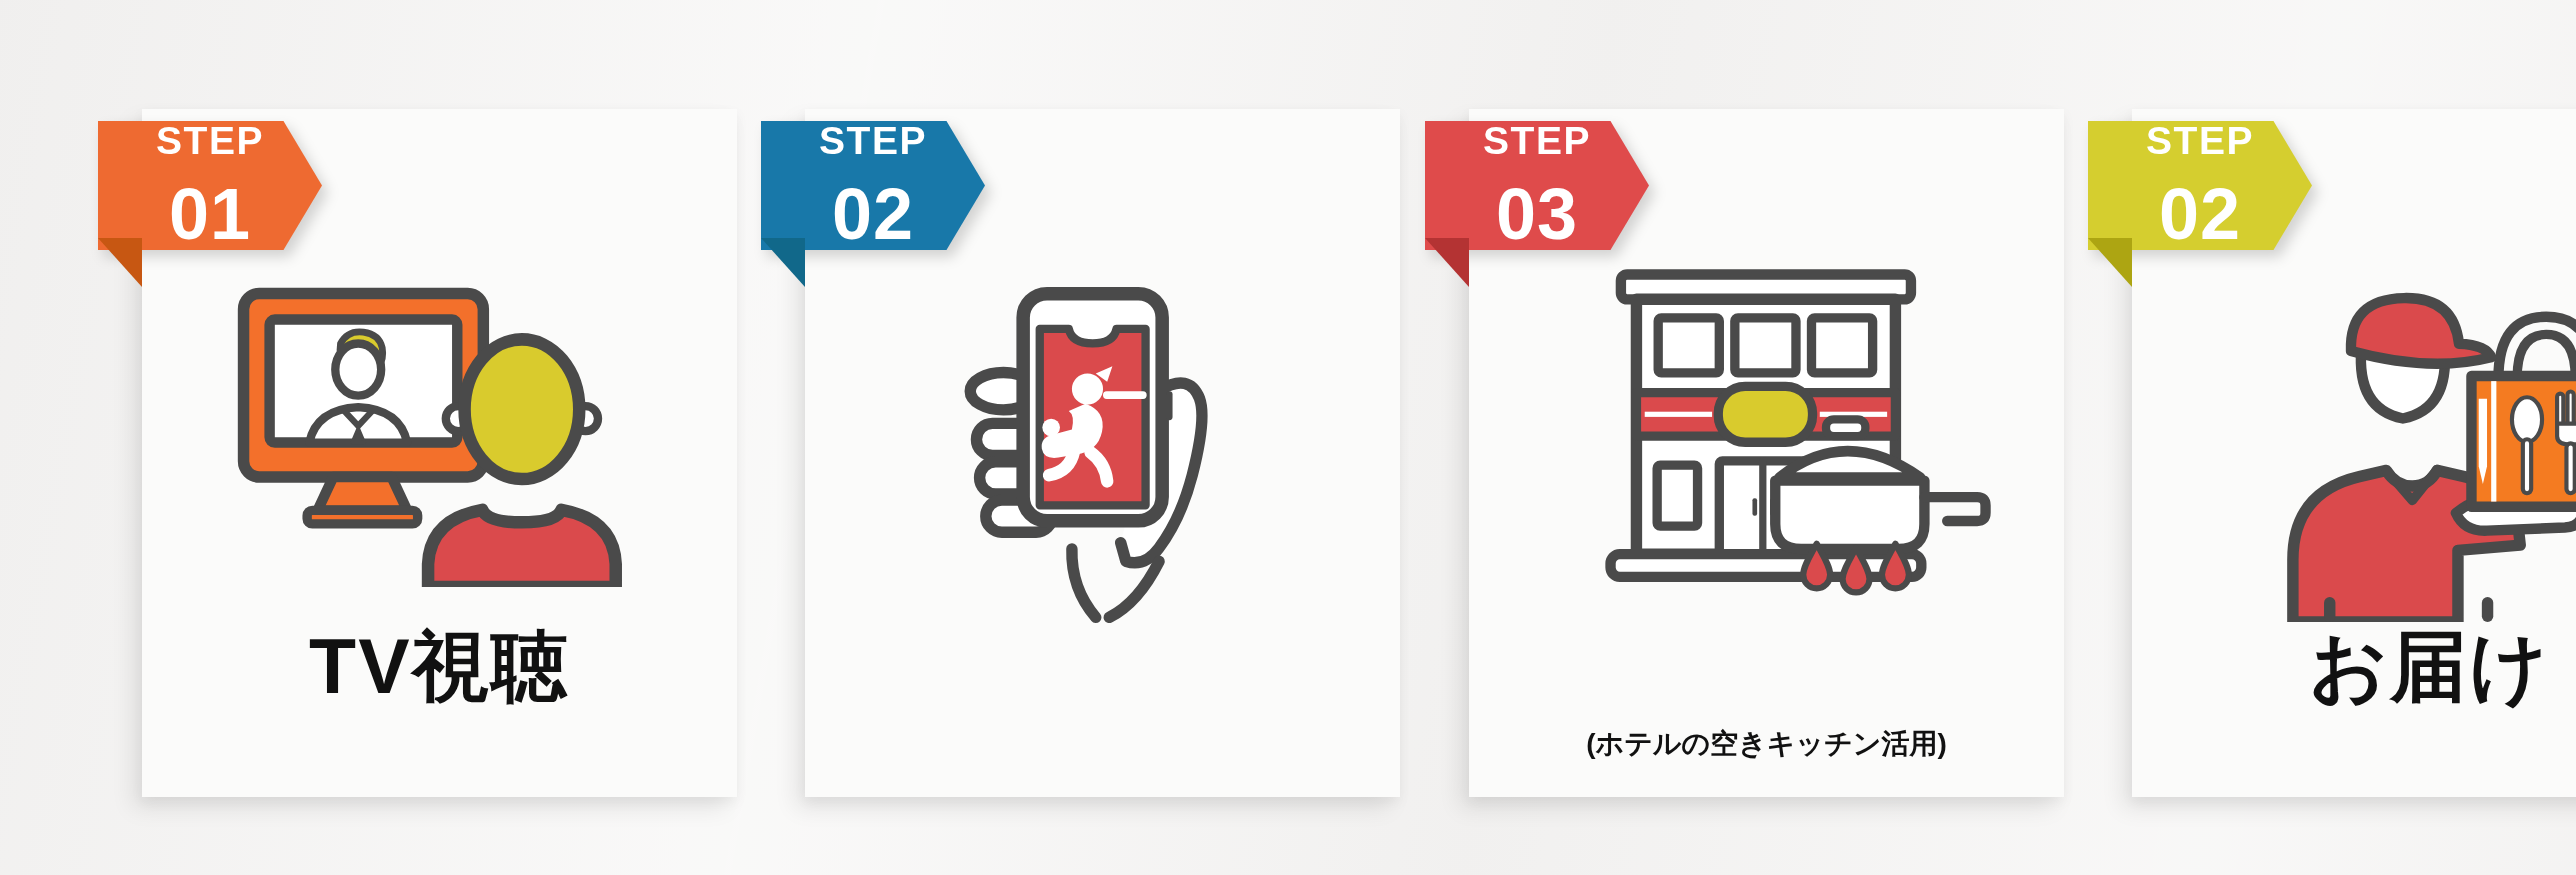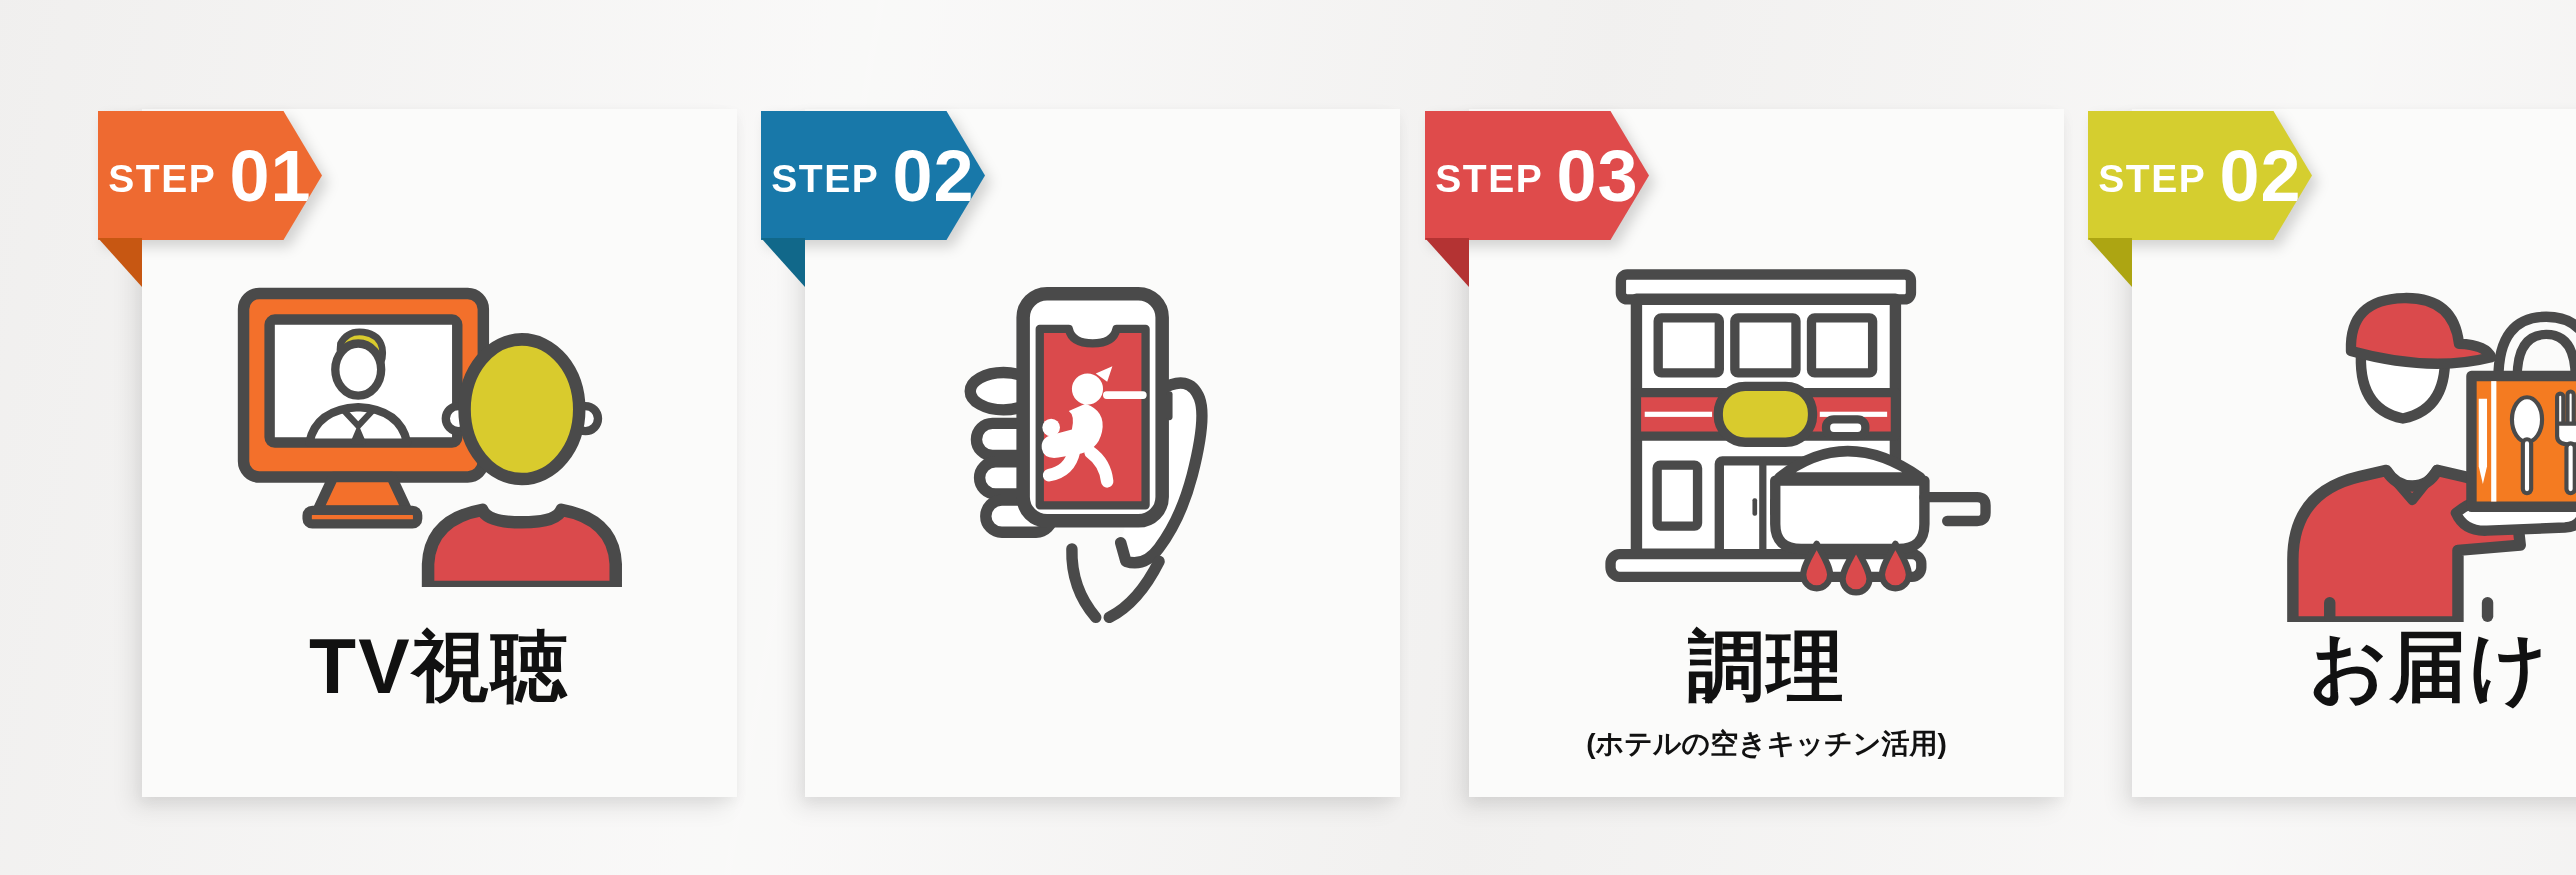--- a/index.html
+++ b/index.html
@@ -21,26 +21,27 @@
     width:595px;height:688px;
     box-shadow:-10.3px 12.4px 21.6px rgba(0,0,0,0.085), 0 5.2px 12.4px rgba(0,0,0,0.05);
   }
   .card1{left:142px;}
   .card2{left:805px;}
   .card3{left:1469px;}
   .card4{left:2132px;}
 
   .banner{
     position:absolute;
-    left:-44px;top:2px;
+    left:-44px;top:12px;
     width:224px;height:129px;
     clip-path:polygon(0% 0%, 82.8% 0%, 100% 50%, 82.8% 100%, 0% 100%);
     display:flex;align-items:center;justify-content:center;
     gap:13.4px;
     color:#ffffff;
+    flex-direction:column;
   }
   .banner-wrap{
     position:absolute;left:0;top:0;width:100%;height:100%;
     pointer-events:none;
     filter:drop-shadow(6.2px 7.2px 6.2px rgba(0,0,0,0.16));
   }
   .banner-prefix{
     font-size:39px;font-weight:700;letter-spacing:1.5px;
     transform:translateY(2.6px);
   }
@@ -182,21 +183,20 @@
         <path d="M348 414 h288 v84 q0 48 -50 48 h-188 q-50 0 -50 -48 z" stroke-width="20"></path>
         <path d="M636 446 h102 q16 0 16 16 v14 q0 16 -16 16 h-58" fill="none" stroke-width="20"></path>
         <g fill="#DA4A4C" stroke-width="12">
           <path d="M428 536 c14 26 26 44 26 60 a26 26 0 1 1 -52 0 c0 -16 12 -34 26 -60 z"></path>
           <path d="M504 544 c14 26 26 44 26 60 a26 26 0 1 1 -52 0 c0 -16 12 -34 26 -60 z"></path>
           <path d="M580 536 c14 26 26 44 26 60 a26 26 0 1 1 -52 0 c0 -16 12 -34 26 -60 z"></path>
         </g>
       </g>
     </svg>
 
-    <div class="step-label">調理</div>
     <div class="step-sublabel">(ホテルの空きキッチン活用)</div>
   </div>
 
   <div class="card card4" style="background-color: rgb(251, 251, 250);">
     <div class="banner-wrap">
       <div class="banner" style="background-color: rgb(213, 206, 47);">
         <span class="banner-prefix">STEP</span>
         <span class="banner-number">02</span>
       </div>
     </div>

